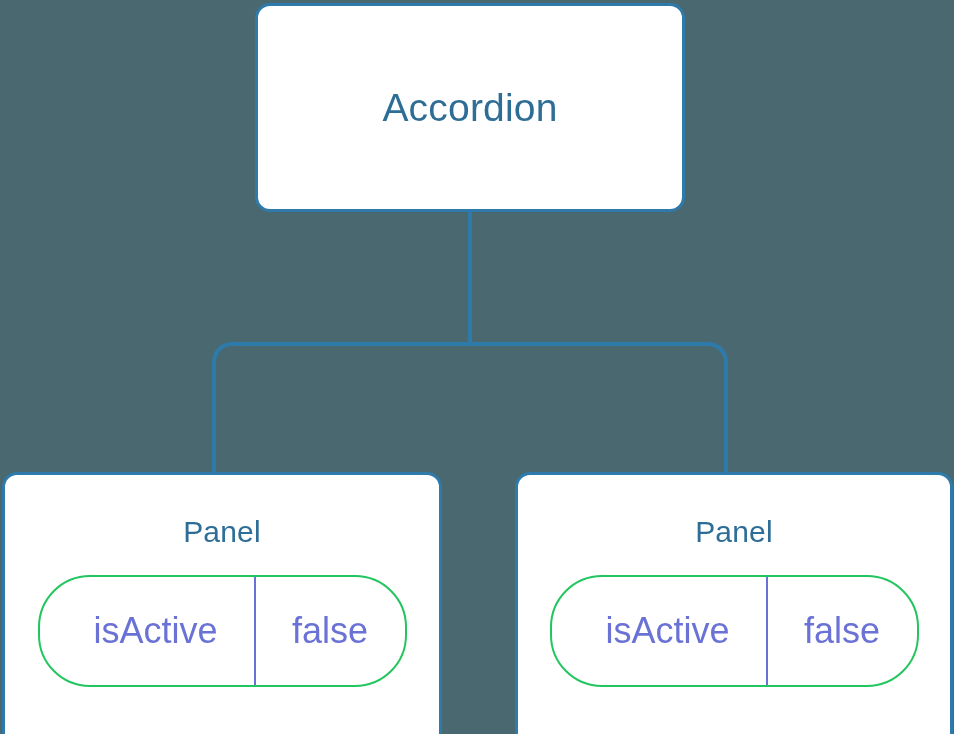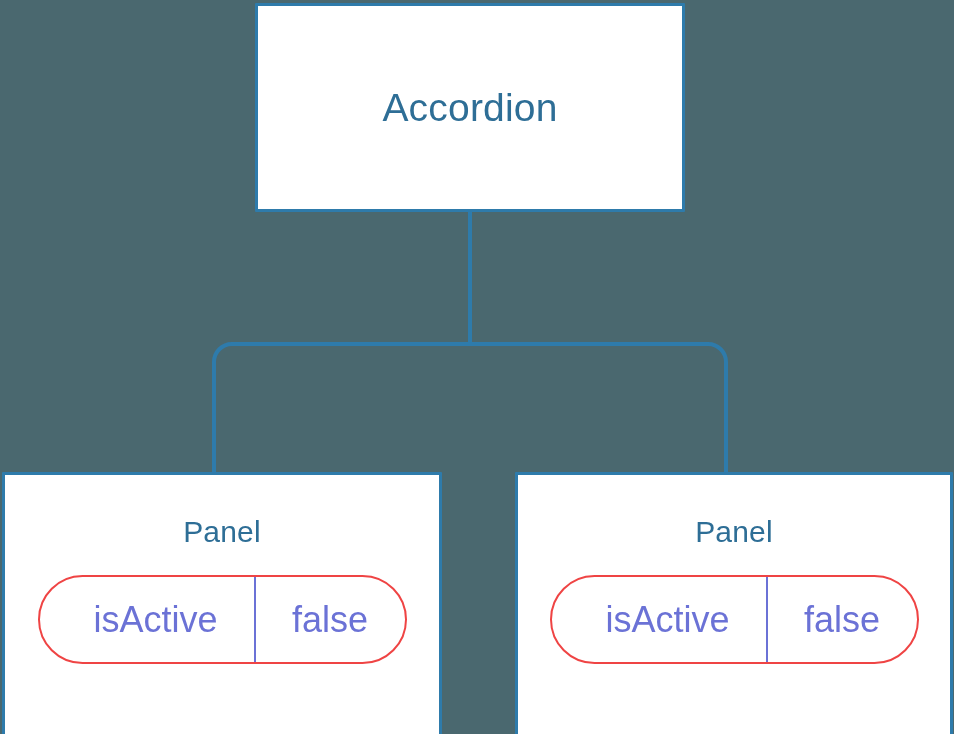--- a/index.html
+++ b/index.html
@@ -29,21 +29,21 @@
     width: 954px;
     height: 734px;
     pointer-events: none;
   }
 
   
   .node-box {
     position: absolute;
     background: #ffffff;
     border: 3px solid #2e7bab;
-    border-radius: 1px;
+    border-radius: 15px;
     box-sizing: border-box;
   }
   #node-accordion {
     left: 255px;
     top: 3px;
     width: 430px;
     height: 209px;
     display: flex;
     align-items: center;
     justify-content: center;
@@ -86,22 +86,22 @@
     padding-top: 42px;
   }
   .panel-body .node-title {
     font-size: 30px;
     line-height: 1;
   }
 
   
   .prop-pill {
     margin-top: 28px;
-    height: 89px;
-    border: 2px solid #ef4444;
+    height: 112px;
+    border: 2px solid #22c55e;
     border-radius: 52px;
     display: flex;
     align-items: stretch;
     box-sizing: border-box;
     background: #ffffff;
   }
   #node-panel-left .prop-pill { width: 369px; }
   #node-panel-right .prop-pill { width: 369px; }
 
   .prop-key,

